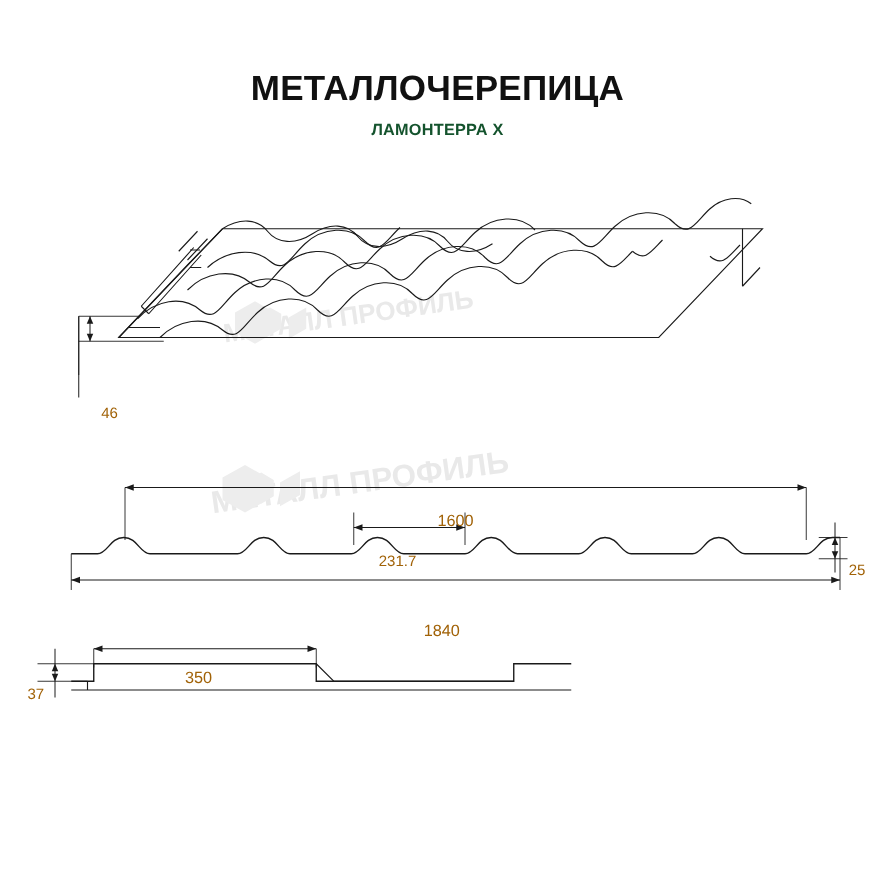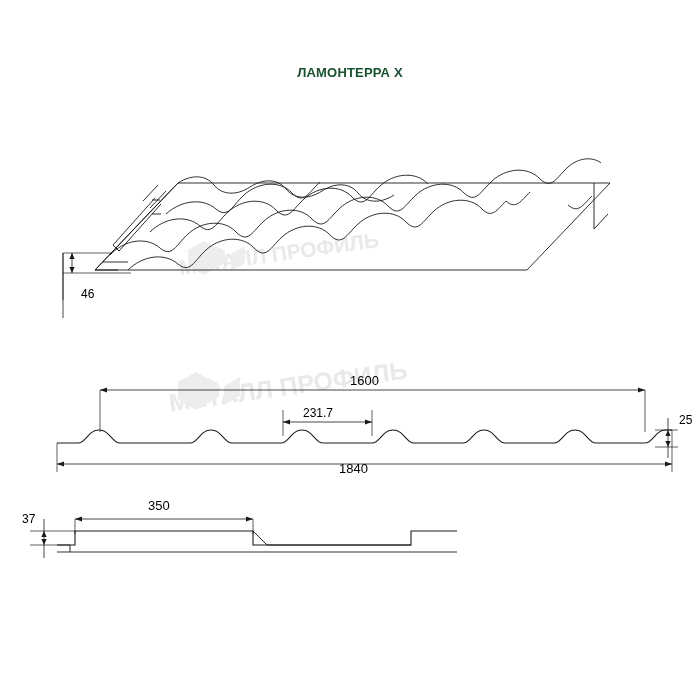--- a/index.html
+++ b/index.html
@@ -64,39 +64,41 @@
   }
   .wm2 {
     left: 168px;
     top: 372px;
     font-size: 25px;
     transform: rotate(-8deg);
   }
   .dim-label {
     position: absolute;
     font-size: 12px;
-    color: #000000;
+    color: #a16207;
     white-space: nowrap;
+    margin-top: 36px;
   }
   .dim-label.big {
     font-size: 13px;
   }
   svg { display: block; }
   .ln { stroke: #1a1a1a; fill: none; }
   .thin { stroke-width: 0.9; }
   .med { stroke-width: 1.1; }
   .dimline { stroke: #1a1a1a; stroke-width: 0.8; fill: none; }
   .ext { stroke: #1a1a1a; stroke-width: 0.7; fill: none; }
 </style>
 </head>
 <body>
 
 <div id="page">
 
   <div class="title-block">
+    <div class="title-main">МЕТАЛЛОЧЕРЕПИЦА</div>
     <div class="title-sub">ЛАМОНТЕРРА X</div>
   </div>
 
   <div class="wm wm1">МЕТАЛЛ ПРОФИЛЬ</div>
   <div class="wm wm2">МЕТАЛЛ ПРОФИЛЬ</div>
 
   <svg class="drawing" viewBox="0 0 700 700">
 
     <g opacity="1">
       <path d="M188 250 l16 -9 14 8 0 18 -14 8 -16 -9 z M206 252 l10 -6 9 5 0 12 -9 5 -10 -5 z" fill="#ededed" stroke="none"></path>

